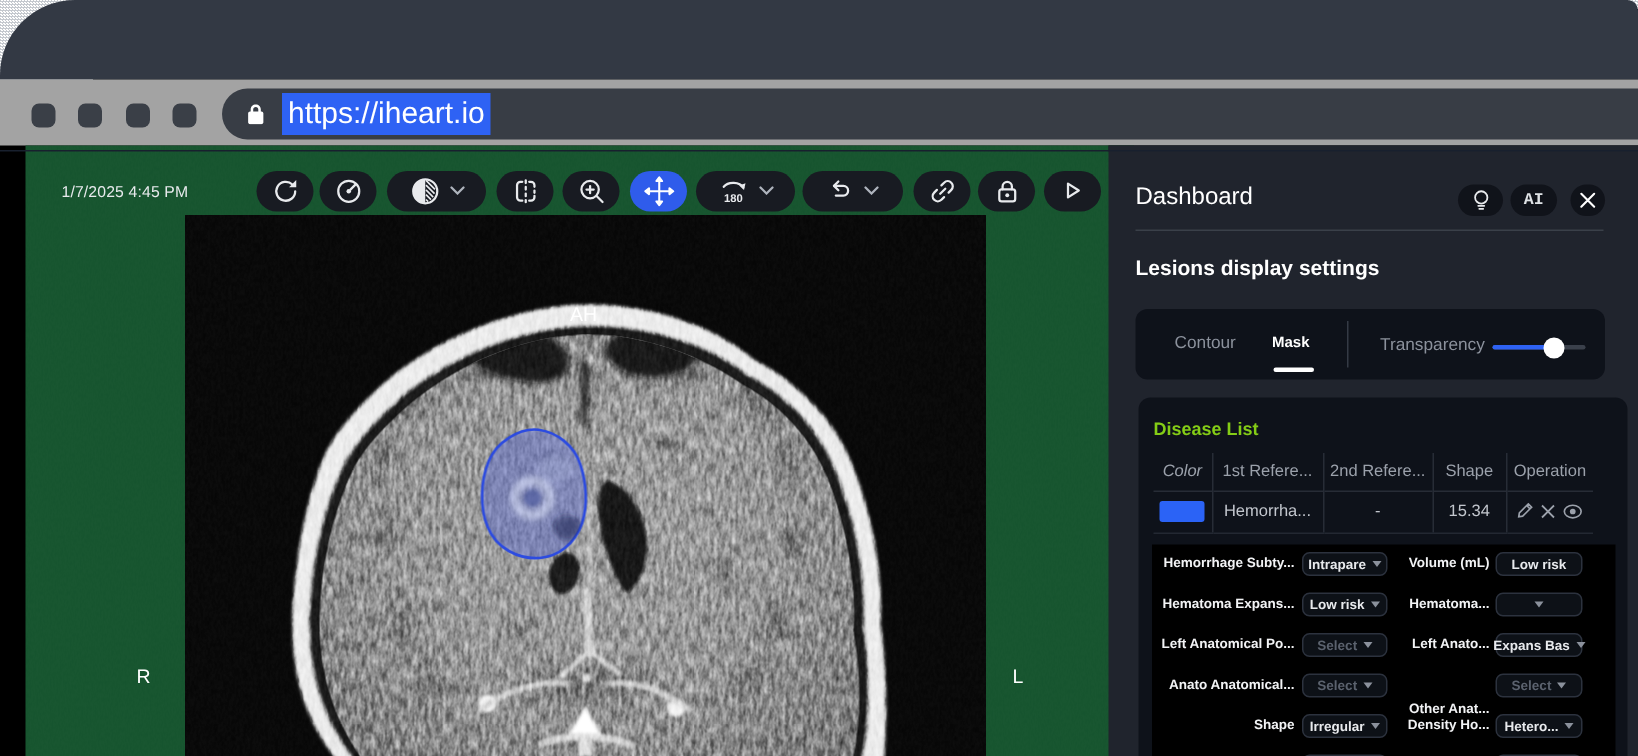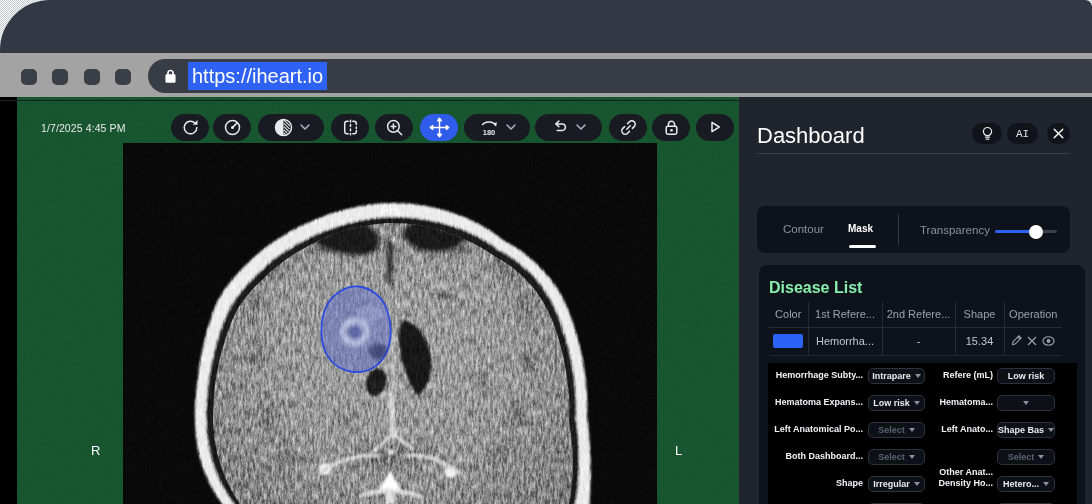--- a/index.html
+++ b/index.html
@@ -18,41 +18,41 @@
   
   #viewer { left:17px; top:97px; width:739px; height:407px; background:#14532d; }
   #stamp { left:24px; top:24.5px; color:#e8eaed; font-size:10.5px; font-weight:400; letter-spacing:0.1px; position:absolute; }
   #toolbar { left:0; top:0; position:absolute; }
   .tbtn { position:absolute; top:16.5px; height:27px; border-radius:13.5px; background:#181b22; display:flex; align-items:center; justify-content:center; }
   .tbtn.active { background:#2f5ceb; }
   .tbtn svg { display:block; }
   .lab { color:#fff; font-size:13px; position:absolute;margin-top:31px; }
   
   #panel { left:739px; top:97px; width:353px; height:407px; background:#20242d; color:#fff; }
-  #dash-title { left:18px; top:26px; color:#fff; font-size:22px; font-weight:500; position:absolute; }
+  #dash-title { left:18px; top:26px; color:#fff; font-size:16px; font-weight:500; position:absolute; }
   .hbtn { top:26px; height:21px; border-radius:11px; background:#10131a; display:flex; align-items:center; justify-content:center; position:absolute; }
   #divider1 { left:18px; top:56px; width:312px; height:1px; background:#3a4049; position:absolute; }
   #lds { left:18px; top:73px; color:#fff; font-size:14px; font-weight:700; position:absolute; }
   
   #tabcard { left:18px; top:109px; width:313px; height:47px; background:#0e121a; border-radius:8px; position:absolute; }
   #tab-contour { left:26px; top:17px; color:#8b919c; font-size:11.5px; position:absolute; }
   #tab-mask { left:91px; top:17px; color:#fff; font-size:10px; font-weight:700; position:absolute; }
   #mask-line { left:92px; top:39px; width:27px; height:3px; border-radius:2px; background:#fff; position:absolute; }
   #tab-vline { left:141px; top:8px; width:1px; height:31px; background:#343a45; position:absolute; }
   #transp { left:163px; top:18px; color:#8b919c; font-size:11.5px; position:absolute; }
   #slider { left:238px; top:24px; width:62px; height:3px; border-radius:2px; background:#3a404b; position:absolute; }
   #slider-fill { left:0; top:0; width:41px; height:3px; border-radius:2px; background:#2e62f4; position:absolute; }
   #slider-thumb { left:34px; top:-5.5px; width:14px; height:14px; border-radius:50%; background:#fff; position:absolute; }
   
   #dcard { left:20px; top:168px; width:326px; height:239px; background:#0e121a; border-radius:8px 8px 0 0; position:absolute; overflow:hidden; }
-  #dl-title { left:10px; top:14px; color:#86efac; font-size:16px; font-weight:700; position:absolute; }
+  #dl-title { left:10px; top:14px; color:#84cc16; font-size:12px; font-weight:700; position:absolute; }
   table#dtable { position:absolute; left:10px; top:37px; border-collapse:collapse; font-size:11px; color:#9ba1ab; table-layout:fixed; }
   #dtable th { font-weight:400; color:#9ba1ab; height:25px; border-left:1px solid #272c36; padding:0; white-space:nowrap; overflow:hidden; }
   #dtable td { height:28px; border-left:1px solid #272c36; border-top:1px solid #272c36; border-bottom:1px solid #232832; padding:0; text-align:center; white-space:nowrap; overflow:hidden; color:#c2c6cd; }
-  #dtable th:first-child, #dtable td:first-child { border-left:none; }
+  #dtable th:first-child, #dtable td:first-child { border-left:none;font-style:italic; }
   .swatch { width:30px; height:14px; background:#2b63f6; border-radius:2px; margin:0 auto; }
   
   #dform { left:9px; top:98px; width:309px; height:141px; background:#000; position:absolute; }
   .frow { position:absolute; height:16px; width:309px; left:0; }
   .flabel { position:absolute; color:#f2f3f5; font-size:9px; font-weight:700; white-space:nowrap; top:2px; }
   .fsel { position:absolute; height:16px; background:#0d1117; border:1px solid #2c323e; border-radius:5px; color:#e8eaed; font-size:9px; font-weight:600; display:flex; align-items:center; justify-content:center; gap:4px; white-space:nowrap; }
   .fsel .ph { color:#5b626e; }
   .caret { width:0; height:0; border-left:3.5px solid transparent; border-right:3.5px solid transparent; border-top:4.5px solid #8b919c; }
 </style>
 </head>
@@ -297,27 +297,28 @@
 <div class="abs" id="panel">
   <div id="dash-title">Dashboard</div>
   <div class="hbtn" style="left:233px; width:30px;">
     <svg width="15" height="15" viewBox="0 0 15 15">
         <g fill="none" stroke="#e8eaed" stroke-width="1.2">
           <circle cx="7.5" cy="5.6" r="4.1"></circle>
           <path d="M5.5 11.2h4M6.2 13.2h2.6" stroke-linecap="round"></path>
         </g>
       </svg>
   </div>
-  <div class="hbtn" style="left:268px; width:31px; color:#dfe2e6; font-family:'Liberation Mono',monospace; font-size:11px; font-weight:400;">AI</div>
+  <div class="hbtn" style="left:268px; width:31px; color:#dfe2e6; font-family:'Liberation Mono',monospace; font-size:11px; font-weight:700;">AI</div>
   <div class="hbtn" style="left:308px; width:23px;">
     <svg width="11" height="11" viewBox="0 0 11 11">
         <path stroke="#fff" stroke-width="1.4" stroke-linecap="round" d="M1.2 1.2l8.6 8.6M9.8 1.2L1.2 9.8"></path>
       </svg>
   </div>
   <div id="divider1"></div>
+  <div id="lds">Lesions display settings</div>
 
   <div id="tabcard">
     <div id="tab-contour">Contour</div>
     <div id="tab-mask">Mask</div>
     <div id="mask-line"></div>
     <div id="tab-vline"></div>
     <div id="transp">Transparency</div>
     <div id="slider">
         <div id="slider-fill"></div>
         <div id="slider-thumb"></div>
@@ -357,21 +358,21 @@
       </tr>
     </tbody>
       </table>
     <div id="dform">
         <div class="frow" style="top: 5px;">
           <div class="flabel" style="right: 214px;">Hemorrhage Subty...</div>
           <div class="fsel" style="left: 100px; width: 57px;">
             <span>Intrapare</span>
             <span class="caret"></span>
           </div>
-          <div class="flabel" style="right: 84px;">Refere (mL)</div>
+          <div class="flabel" style="right: 84px;">Volume (mL)</div>
           <div class="fsel" style="left: 229px; width: 58px;">
             <span>Low risk</span>
           </div>
         </div>
         <div class="frow" style="top: 32px;">
           <div class="flabel" style="right: 214px;">Hematoma Expans...</div>
           <div class="fsel" style="left: 100px; width: 57px;">
             <span>Low risk</span>
             <span class="caret"></span>
           </div>
@@ -381,26 +382,26 @@
           </div>
         </div>
         <div class="frow" style="top: 59px;">
           <div class="flabel" style="right: 214px;">Left Anatomical Po...</div>
           <div class="fsel" style="left: 100px; width: 57px;">
             <span class="ph">Select</span>
             <span class="caret"></span>
           </div>
           <div class="flabel" style="right: 84px;">Left Anato...</div>
           <div class="fsel" style="left: 229px; width: 58px;">
-            <span>Shape Bas</span>
+            <span>Expans Bas</span>
             <span class="caret"></span>
           </div>
         </div>
         <div class="frow" style="top: 86px;">
-          <div class="flabel" style="right: 214px;">Both Dashboard...</div>
+          <div class="flabel" style="right: 214px;">Anato Anatomical...</div>
           <div class="fsel" style="left: 100px; width: 57px;">
             <span class="ph">Select</span>
             <span class="caret"></span>
           </div>
           <div class="flabel" style="right: 84px; margin-top: 16px;">Other Anat...</div>
           <div class="fsel" style="left: 229px; width: 58px;">
             <span class="ph">Select</span>
             <span class="caret"></span>
           </div>
         </div>

